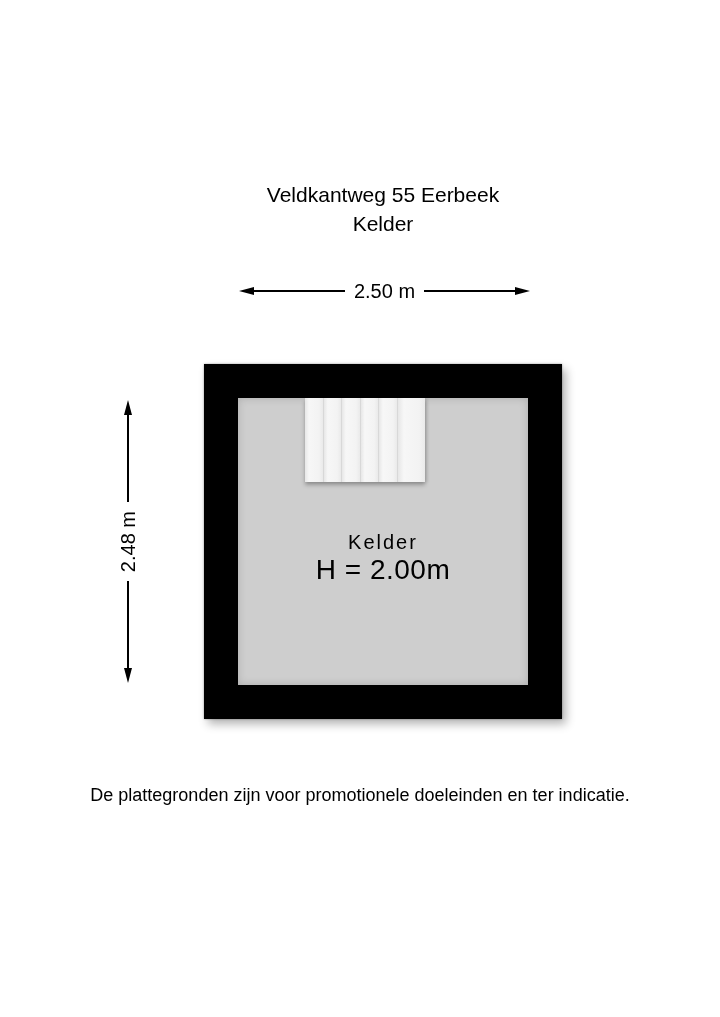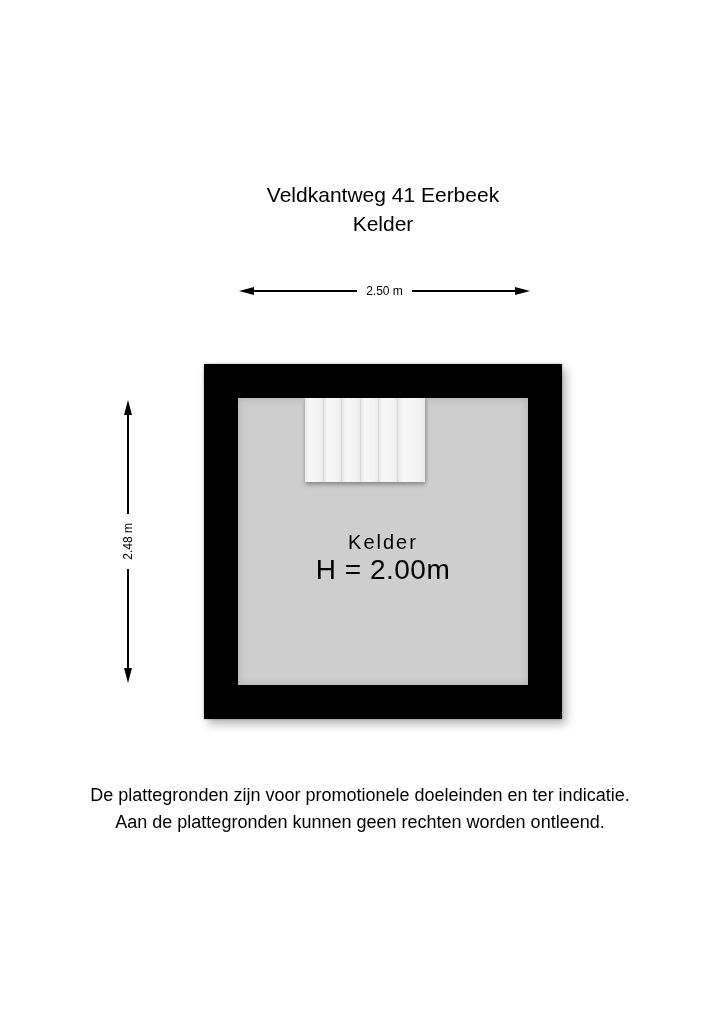--- a/index.html
+++ b/index.html
@@ -28,21 +28,21 @@
     left: 239px; top: 282px; width: 291px; height: 17px;
     flex-direction: row;
   }
   .dim-v {
     left: 118px; top: 400px; width: 20px; height: 283px;
     flex-direction: column;
   }
   .dim-line-h { flex: 1; height: 2px; background: var(--text, #000); }
   .dim-line-v { flex: 1; width: 2px; background: var(--text, #000); }
   .dim-label {
-    font-size: 12px; line-height: 20px; white-space: nowrap;
+    font-size: 20px; line-height: 20px; white-space: nowrap;
   }
   .dim-h .dim-label { padding: 0 9px; }
   .dim-v .dim-label {
     writing-mode: vertical-rl;
     transform: rotate(180deg);
     padding: 9px 0;
   }
   .ah { width: 0; height: 0; }
   .ah-left  { border-top: 4px solid transparent; border-bottom: 4px solid transparent; border-right: 15px solid var(--text, #000); }
   .ah-right { border-top: 4px solid transparent; border-bottom: 4px solid transparent; border-left: 15px solid var(--text, #000); }
@@ -93,21 +93,21 @@
     font-size: 18px; line-height: 27px;
     white-space: nowrap;
   }
 </style>
 </head>
 <body style="--background: #ffffff; --text: #000000; --wall: #000000; --floor: #cecece; --stair-tread: #f2f2f2; --stair-divider: #d8d8d8;">
 
 <div class="stage">
 
   <div class="title-block">
-    <div>Veldkantweg 41 Eerbeek</div>
+    <div>Veldkantweg 55 Eerbeek</div>
     <div>Kelder</div>
   </div>
 
   <div class="dim dim-h">
     <span class="ah ah-left"></span>
     <span class="dim-line-h"></span>
     <span class="dim-label">2.50 m</span>
     <span class="dim-line-h"></span>
     <span class="ah ah-right"></span>
   </div>
@@ -132,16 +132,15 @@
         </div>
       <div class="room-label">
         <div class="room-name">Kelder</div>
         <div class="room-height">H = 2.00m</div>
       </div>
     </div>
   </div>
 
   <div class="disclaimer">
     <div>De plattegronden zijn voor promotionele doeleinden en ter indicatie.</div>
-    <div>Aan de plattegronden kunnen geen rechten worden ontleend.</div>
   </div>
 
 </div>
 
 </body></html>

